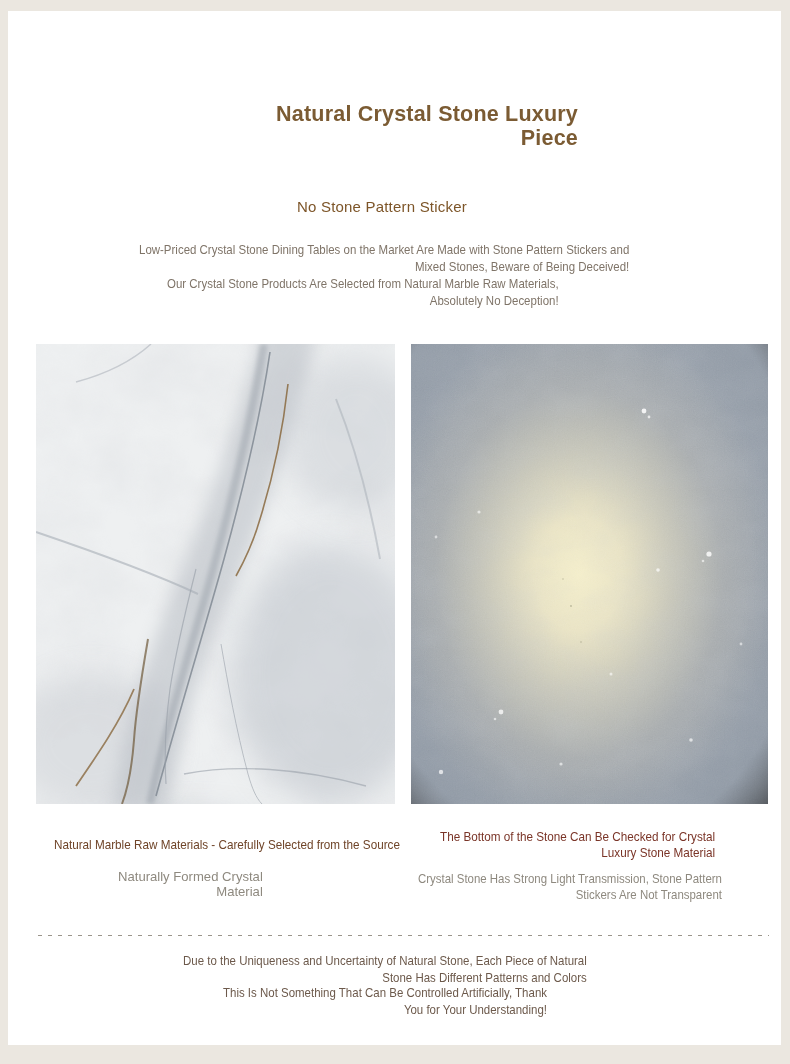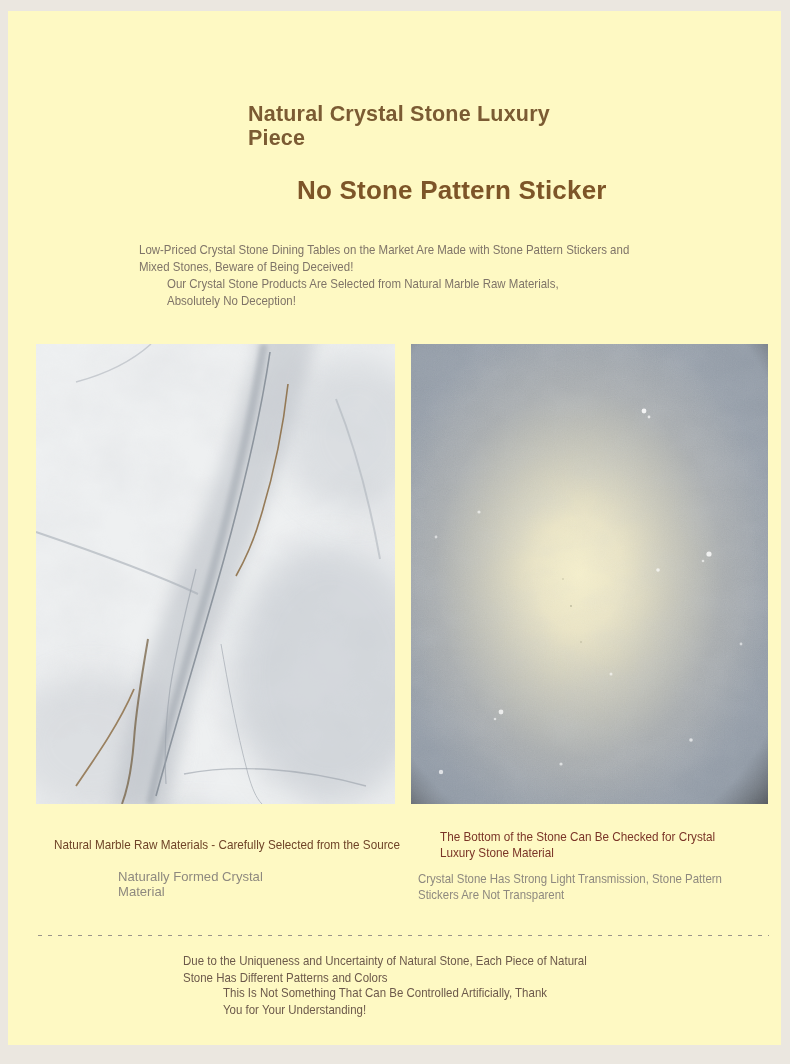--- a/index.html
+++ b/index.html
@@ -4,39 +4,40 @@
 <style>
   html,body{margin:0;padding:0;}
   body{
     width:790px;height:1064px;position:relative;overflow:hidden;
     background:#ebe7e0;
     font-family:"Liberation Sans", sans-serif;
     -webkit-font-smoothing:antialiased;
   }
   .card{
     position:absolute;left:8px;top:11px;width:773px;height:1034px;
-    background:#fef9c3;
+    background:#ffffff;
+    text-align:right;
   }
   .abs{position:absolute;}
   .ln{white-space:nowrap;}
 
   
   .cx85{transform:scaleX(.85);transform-origin:0 0;}
   .cx88{transform:scaleX(.88);transform-origin:0 0;}
   .cx90{transform:scaleX(.90);transform-origin:0 0;}
   .cx97{transform:scaleX(.97);transform-origin:0 0;}
 
   .title{
     left:240px;top:91px;width:330px;
     font-size:21.5px;font-weight:700;line-height:24px;
     color:#7b5b33;letter-spacing:.2px;
   }
   .subtitle{
-    left:289px;top:168px;
-    font-size:26px;font-weight:700;line-height:23px;
+    left:289px;top:184px;
+    font-size:15px;font-weight:400;line-height:23px;
     color:#7d5528;letter-spacing:.2px;
   }
   .para{font-size:13.5px;line-height:17px;color:#7f7468;}
   .para1{left:131px;top:230px;}
   .para2{left:159px;top:264px;}
 
   .figure{top:333px;height:460px;overflow:hidden;}
   .figure svg{display:block;width:100%;height:100%;}
   .fig-left{left:28px;width:359px;}
   .fig-right{left:403px;width:357px;}

